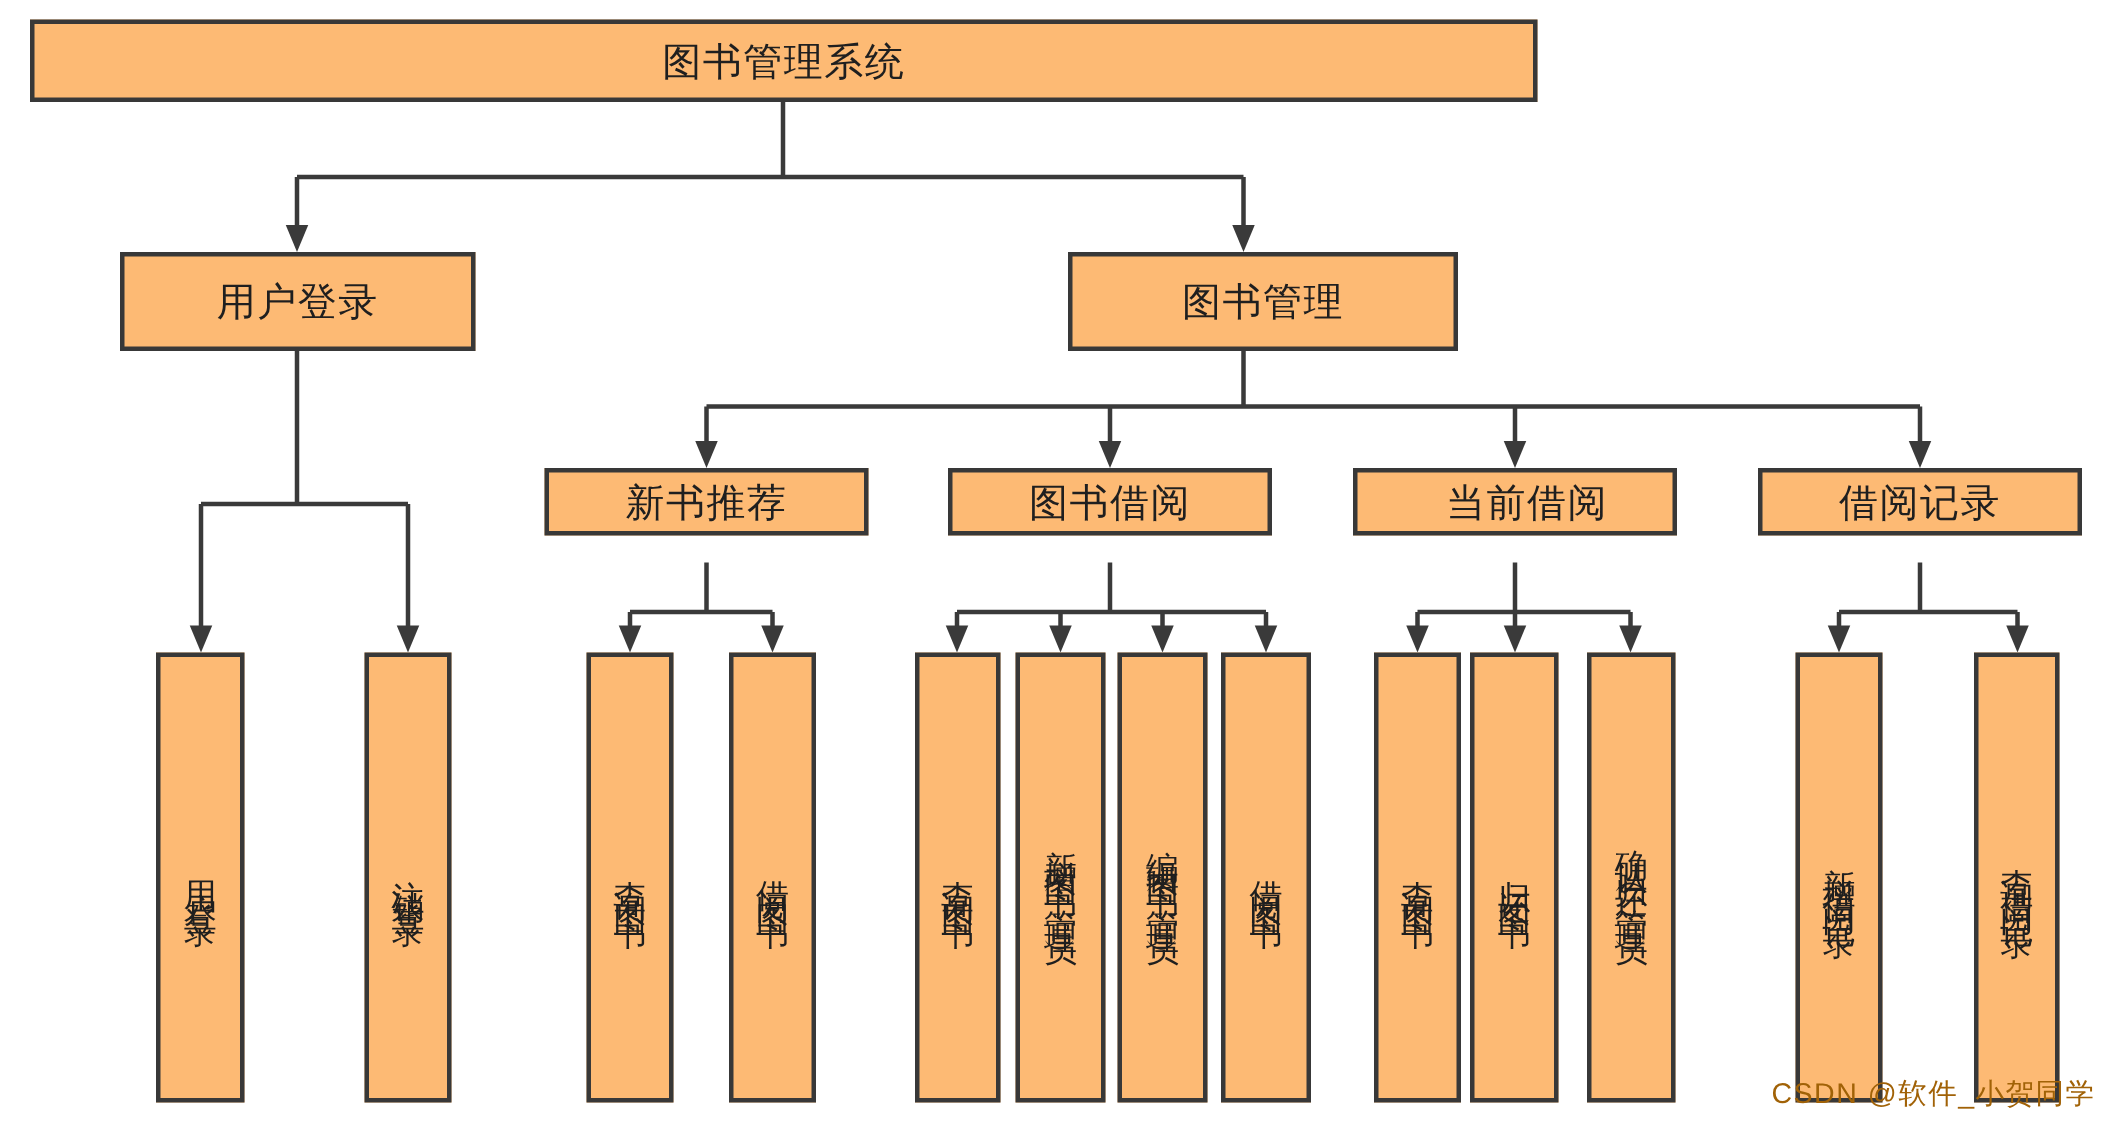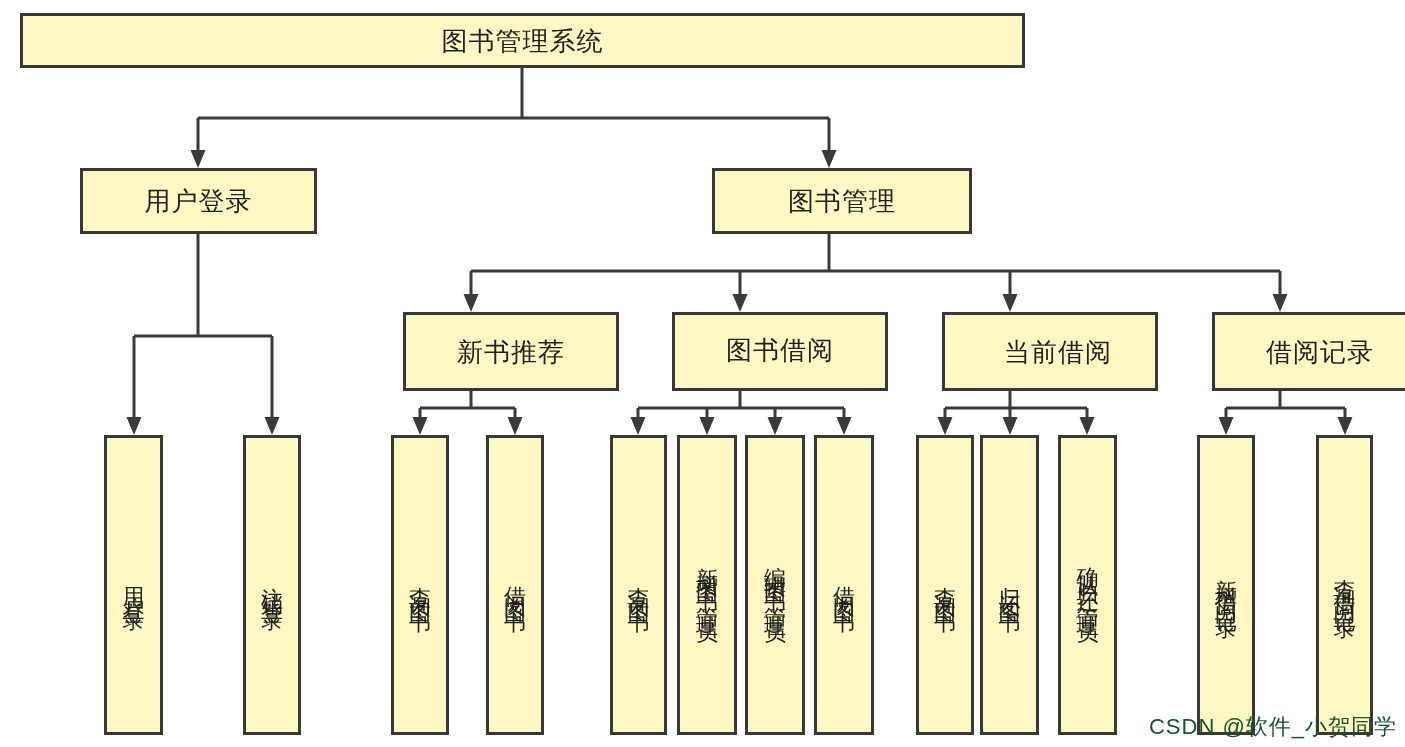--- a/index.html
+++ b/index.html
@@ -20,53 +20,53 @@
     position: absolute;
     top: 0; left: 0;
     width: 1405px;
     height: 747px;
     pointer-events: none;
     z-index: 0;
   }
   .node {
     position: absolute;
     box-sizing: border-box;
-    background: #fef9c3;
+    background: #fdba74;
     border: 3px solid #383838;
     color: #1f1f1f;
     display: flex;
     align-items: center;
     justify-content: center;
     z-index: 1;
     text-align: center;
   }
   .h-node {
     font-size: 26px;
     letter-spacing: 1px;
     line-height: 1;
     white-space: nowrap;
   }
   .root-node   { left: 20px;  top: 13px;  width: 1005px; height: 55px; }
   .lvl2-node   { height: 66px; top: 168px; }
-  .lvl3-node   { height: 79px; top: 312px; margin-left: 40px; }
+  .lvl3-node   { height: 45px; top: 312px; }
   .leaf-node {
     top: 435px;
     height: 300px;
     writing-mode: vertical-lr;
     text-orientation: mixed;
     font-size: 22px;
     letter-spacing: 8px;
     line-height: 1;
   }
   .watermark {
     position: absolute;
     right: 8px;
     bottom: 5px;
-    font-size: 22px;
-    color: #14532d;
+    font-size: 19px;
+    color: #a16207;
     z-index: 2;
     letter-spacing: 1px;
     white-space: nowrap;
   }
 </style>
 </head>
 <body>
 
 <div class="canvas">
 
@@ -109,21 +109,21 @@
       <polygon points="1337.5,417 1352.5,417 1345,435"></polygon>
     </g>
   </svg>
 
   <div class="node h-node root-node">图书管理系统</div>
 
   <div class="node h-node lvl2-node" style="left:80px; width:237px;">用户登录</div>
   <div class="node h-node lvl2-node" style="left:712px; width:260px;">图书管理</div>
 
   <div class="node h-node lvl3-node" style="left:363px; width:216px;">新书推荐</div>
-  <div class="node h-node lvl3-node" style="left:632px; width:216px;font-family:Liberation Mono, monospace;">图书借阅</div>
+  <div class="node h-node lvl3-node" style="left:632px; width:216px;">图书借阅</div>
   <div class="node h-node lvl3-node" style="left:902px; width:216px;padding-left:16px;">当前借阅</div>
   <div class="node h-node lvl3-node" style="left:1172px; width:216px;">借阅记录</div>
 
   <div class="node leaf-node" style="left:104px; width:59px;">用户登录</div>
   <div class="node leaf-node" style="left:243px; width:58px;">注销登录</div>
   <div class="node leaf-node" style="left:391px; width:58px;">查询图书</div>
   <div class="node leaf-node" style="left:486px; width:58px;">借阅图书</div>
   <div class="node leaf-node" style="left:610px; width:57px;">查询图书</div>
   <div class="node leaf-node" style="left:677px; width:60px;">新增图书（管理员）</div>
   <div class="node leaf-node" style="left:745px; width:60px;">编辑图书（管理员）</div>

